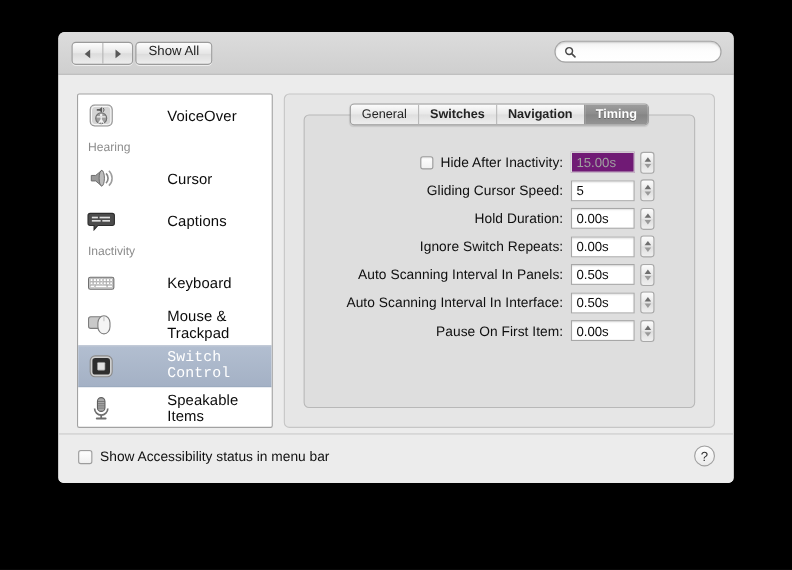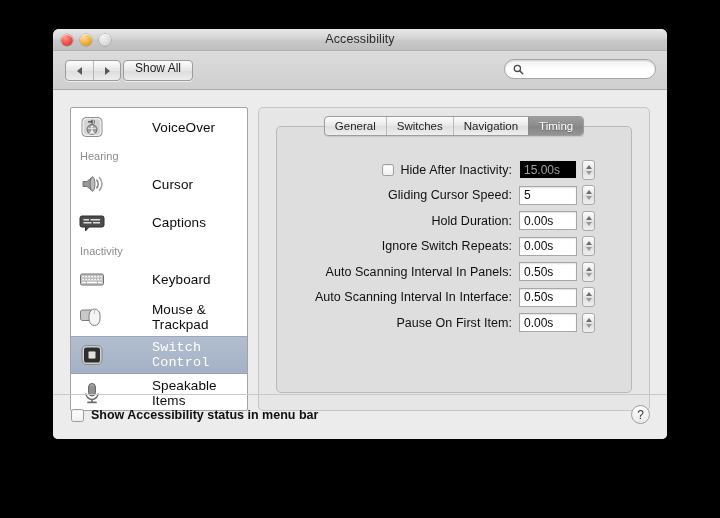--- a/index.html
+++ b/index.html
@@ -183,21 +183,21 @@
     overflow: hidden;
     background: linear-gradient(to bottom, #fcfcfc 0%, #e7e7e7 50%, #dedede 51%, #eeeeee 100%);
     box-shadow: 0 1px 1px rgba(0,0,0,0.10);
   }
   .tab {
     padding: 0 10px;
     display: flex; align-items: center;
     font-size: 11.5px; color: #232323;
     cursor: default;
   }
-  .tab + .tab { border-left: 1px solid #b9b9b9; }
+  .tab + .tab { border-left: 1px solid #b9b9b9; font-weight: bold; }
   .tab.active {
     background: linear-gradient(to bottom, #9d9d9d 0%, #8c8c8c 48%, #858585 52%, #949494 100%);
     color: #ffffff;
     text-shadow: 0 1px 0 rgba(0,0,0,0.28);
     border-left-color: #8a8a8a;
   }
 
   
   .form {
     position: absolute;
@@ -233,21 +233,21 @@
     box-shadow: inset 0 1px 1.5px rgba(0,0,0,0.12);
     display: flex; align-items: center;
     padding-left: 4px;
     font-size: 12px; color: #0a0a0a;
     flex: 0 0 auto;
   }
   .ffield.disabled {
     border-color: #dcdcdc;
     color: #a0a0a0;
     box-shadow: none;
-    background: #000000;
+    background: #701a75;
   }
   .stepper {
     width: 13px; height: 20px;
     margin-left: 5px;
     border: 1px solid #a9a9a9;
     border-radius: 3px;
     background: linear-gradient(to bottom, #fcfcfc 0%, #e8e8e8 48%, #dedede 52%, #efefef 100%);
     display: flex; flex-direction: column;
     align-items: center; justify-content: center;
     flex: 0 0 auto;
@@ -265,48 +265,39 @@
   .bottombar {
     position: absolute;
     left: 0; right: 0; bottom: 0;
     height: 45px;
     border-top: 1px solid #c9c9c9;
   }
   .bottom-check {
     position: absolute; left: 18px; top: 13px;
     display: flex; align-items: center;
     cursor: default;
-    font-weight: bold;
   }
   .bottom-check .cbox { margin-right: 7px; width: 13px; height: 13px; }
   .bottom-label { font-size: 12.5px; color: #101010; }
   .helpbtn {
     position: absolute; right: 17px; top: 10px;
     width: 19px; height: 19px;
     border-radius: 50%;
     border: 1px solid #9f9f9f;
     background: linear-gradient(to bottom, #fdfdfd 0%, #ebebeb 100%);
     display: flex; align-items: center; justify-content: center;
     font-size: 12px; color: #333;
     cursor: default;
   }
 </style>
 </head>
 <body>
 
 <div class="window">
 
-  <div class="titlebar">
-    <div class="traffic">
-      <div class="light close"></div>
-      <div class="light min"></div>
-      <div class="light zoom"></div>
-    </div>
-    <div class="title-text">Accessibility</div>
-  </div>
 
   <div class="toolbar">
     <div class="navgroup">
       <div class="navbtn">
         <span class="tri left"></span>
       </div>
       <div class="navbtn">
         <span class="tri right"></span>
       </div>
     </div>

